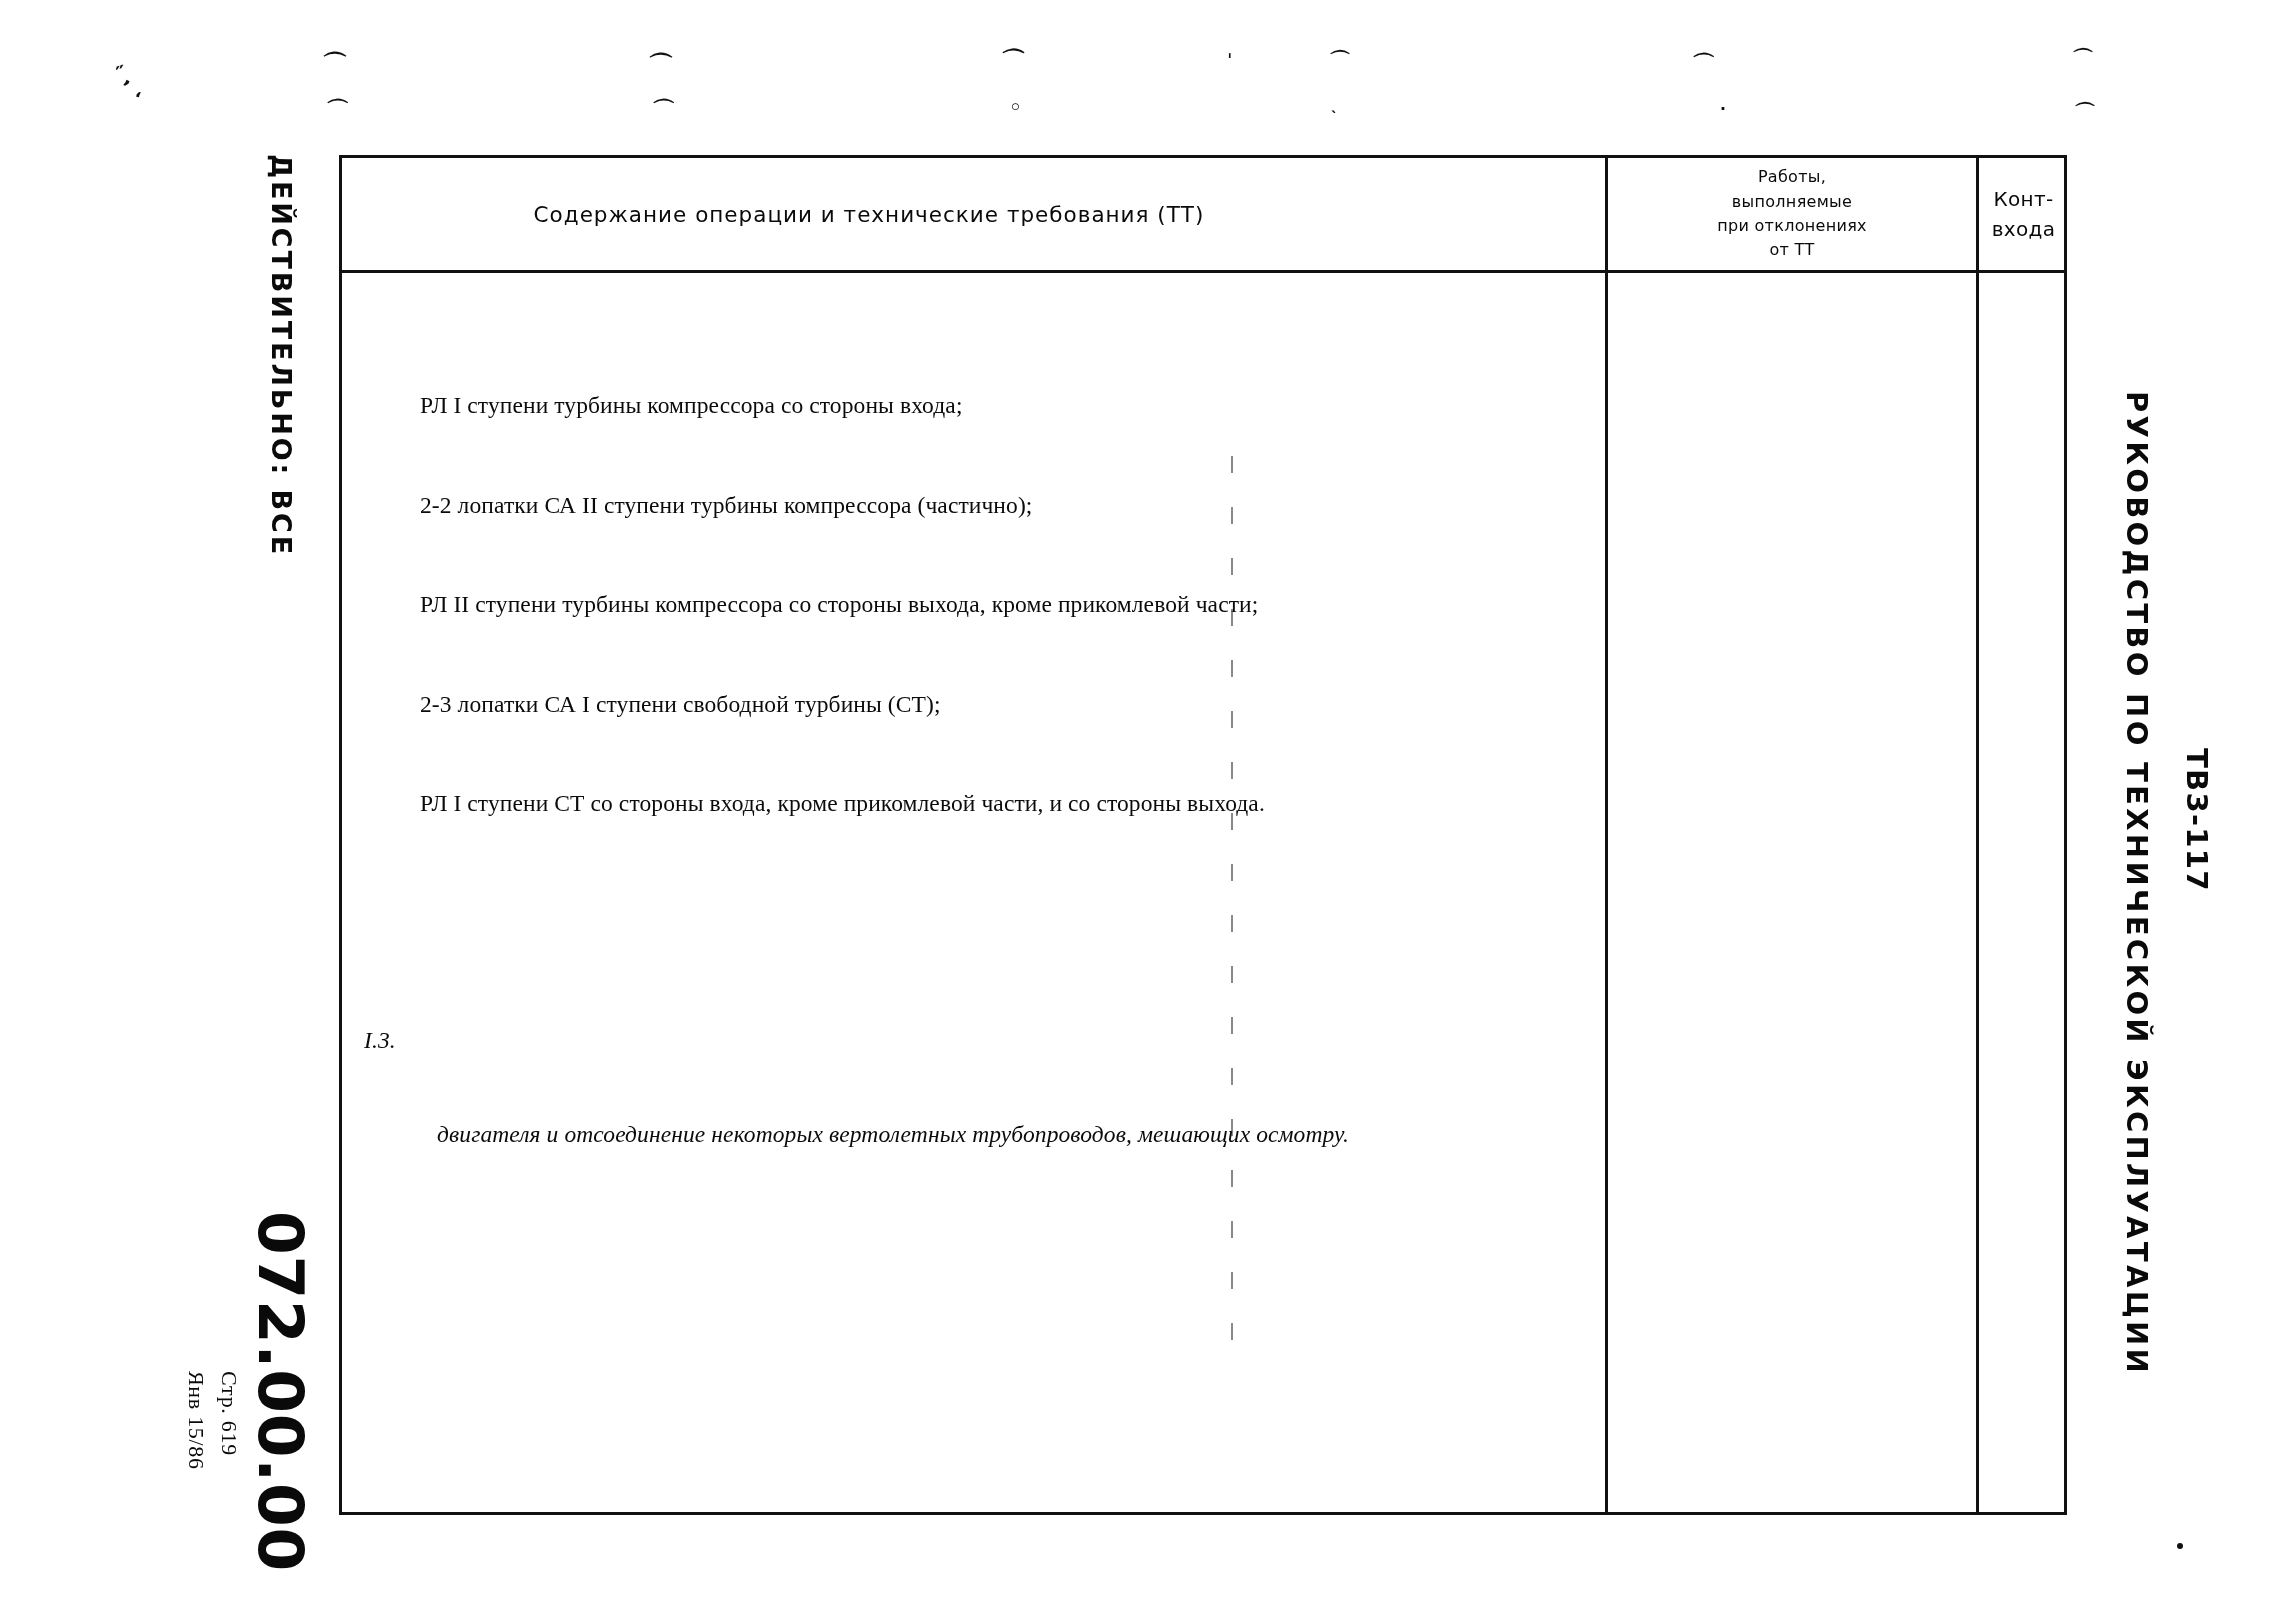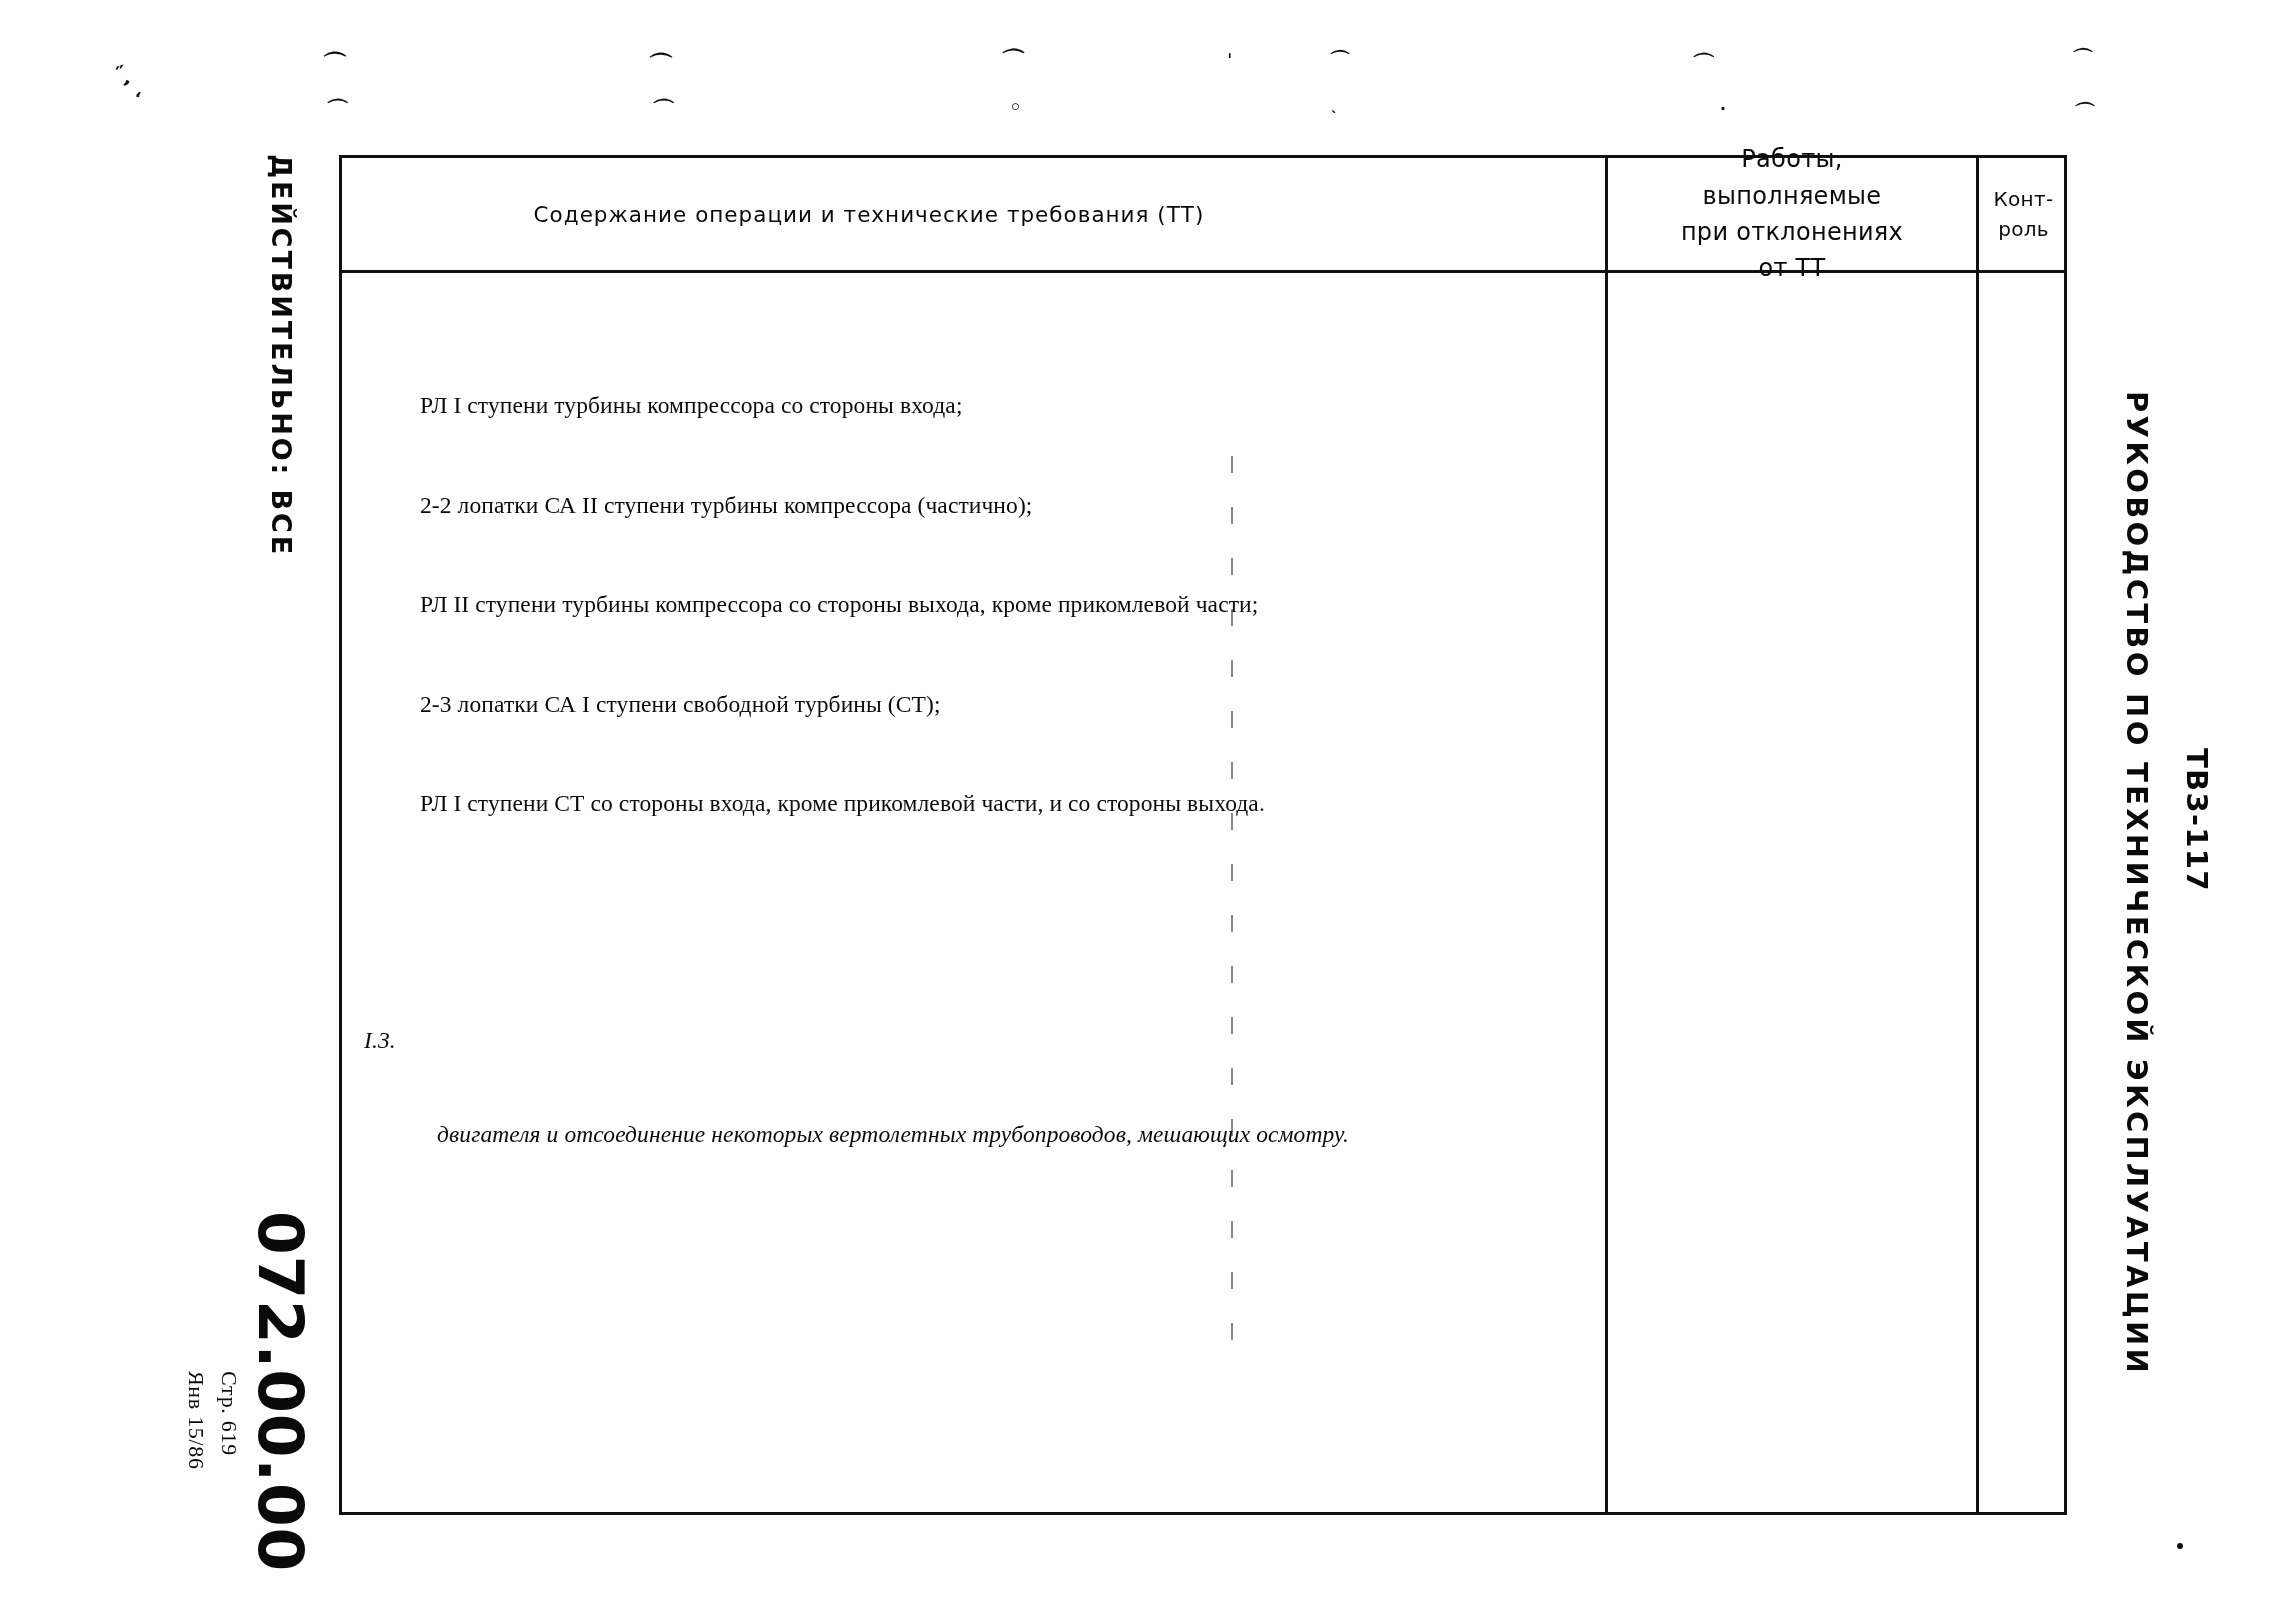--- a/index.html
+++ b/index.html
@@ -134,21 +134,21 @@
     height: 100%;
     display: flex;
     align-items: center;
     justify-content: center;
     text-align: center;
     font-family: "DejaVu Sans", sans-serif;
     box-sizing: border-box;
     padding: 2.6px 5.2px;
   }
   #hcell-content { left: 0;      width: 1054px; font-size: 21.5px; letter-spacing: 1px; }
-  #hcell-deviation { left: 1266px; width: 368px; font-size: 24px; line-height: 1.52; letter-spacing: 0.3px; }
+  #hcell-deviation { left: 1266px; width: 368px; font-size: 16px; line-height: 1.52; letter-spacing: 0.3px; }
   #hcell-control { left: 1638px; width: 87px; font-size: 20px; line-height: 1.52; letter-spacing: 0.3px; }
 
   
   #tbody-main {
     position: absolute;
     left: 0;
     top: 115px;
     width: 1263px;
     bottom: 0;
     padding: 27px 22px 0 22px;
@@ -280,21 +280,21 @@
           <div>Работы,</div>
           <div>выполняемые</div>
           <div>при отклонениях</div>
           <div>от ТТ</div>
         </div>
       </div>
 
       <div class="hcell" id="hcell-control">
         <div>
           <div>Конт-</div>
-          <div>роль</div>
+          <div>входа</div>
         </div>
       </div>
 
     </div>
 
     <div id="tbody-main" class="tw">
 
       
       <div class="sub-line">РЛ I ступени турбины компрессора со стороны входа;</div>
       <div class="sub-line">2-2 лопатки СА II ступени турбины компрессора (частично);</div>

